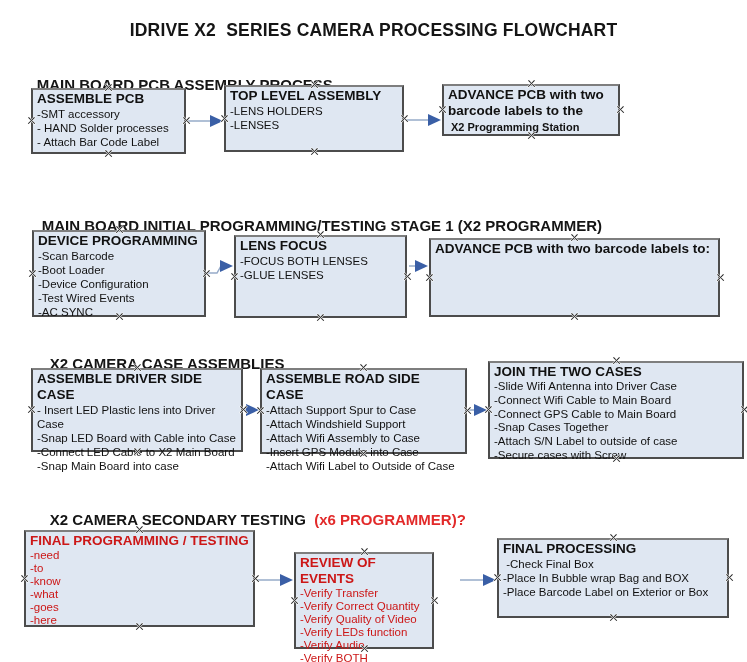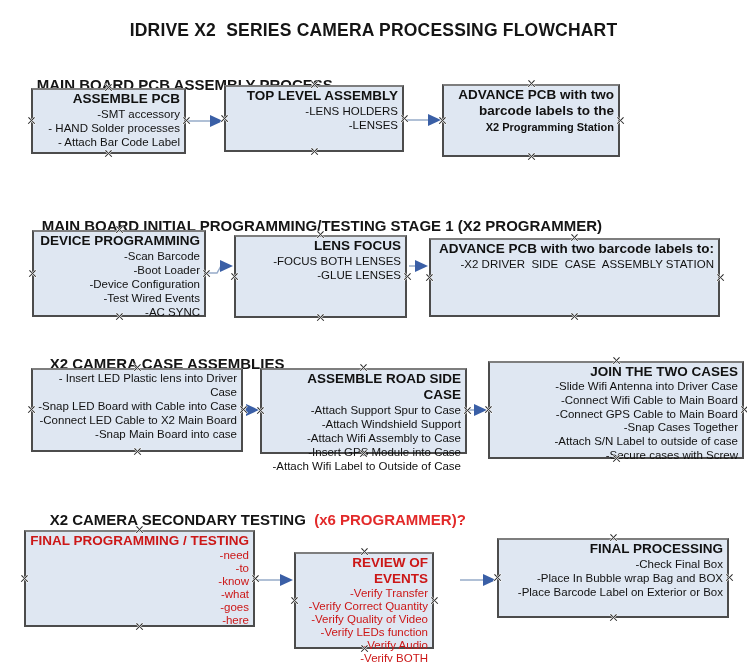--- a/index.html
+++ b/index.html
@@ -15,21 +15,21 @@
     text-align:center;font-size:17.5px;font-weight:bold;color:#151515;
     white-space:pre;letter-spacing:.2px;
   }
   .section-heading{
     position:absolute;font-size:15px;font-weight:bold;color:#151515;white-space:pre;
   }
   .section-heading .red-part{color:#e22a2a;}
   .box{
     position:absolute;background:#dfe7f2;border:2px solid #4c4c4c;
     border-top-color:#7e7e7e;box-sizing:border-box;
-    padding:1px 4px 0 4px;overflow:visible;z-index:2;text-align:right;
+    padding:1px 4px 0 4px;overflow:visible;z-index:2;
   }
   .box-title{font-size:13.5px;font-weight:bold;line-height:16px;white-space:pre-wrap;}
   .box-line{font-size:11.5px;line-height:14px;white-space:pre-wrap;}
   .bold-lines .box-line{font-weight:bold;font-size:11px;line-height:16px;padding-left:3px;}
   .red-box .box-title,.red-box .box-line{color:#cc1717;}
   .tight .box-line{line-height:13px;}
   .snug .box-line{line-height:13.8px;}
   
   .handle{position:absolute;width:8px;height:8px;z-index:4;pointer-events:none;}
   .handle::before,.handle::after{
@@ -92,21 +92,21 @@
     </div>
   <div class="box" style="left:224px;top:85px;width:180px;height:67px">
     <div class="box-title">TOP LEVEL ASSEMBLY</div>
     <div class="box-line">-LENS HOLDERS</div>
     <div class="box-line">-LENSES</div>
   <span class="handle ht"></span>
       <span class="handle hb"></span>
       <span class="handle hl"></span>
       <span class="handle hr"></span>
     </div>
-  <div class="box bold-lines" style="left:442px;top:84px;width:178px;height:73px">
+  <div class="box bold-lines" style="left:442px;top:84px;width:178px;height:52px">
     <div class="box-title">ADVANCE PCB with two barcode labels to the</div>
     <div class="box-line">X2 Programming Station</div>
   <span class="handle ht"></span>
       <span class="handle hb"></span>
       <span class="handle hl"></span>
       <span class="handle hr"></span>
     </div>
 
   <div class="box" style="left:32px;top:230px;width:174px;height:87px">
     <div class="box-title">DEVICE PROGRAMMING</div>
@@ -124,28 +124,28 @@
     <div class="box-title">LENS FOCUS</div>
     <div class="box-line">-FOCUS BOTH LENSES</div>
     <div class="box-line">-GLUE LENSES</div>
   <span class="handle ht"></span>
       <span class="handle hb"></span>
       <span class="handle hl"></span>
       <span class="handle hr"></span>
     </div>
   <div class="box" style="left:429px;top:238px;width:291px;height:79px">
     <div class="box-title">ADVANCE PCB with two barcode labels to:</div>
-    <div class="box-line">-X2 DRIVER  SIDE  CASE  ASSEMBLY STATION</div>
   <span class="handle ht"></span>
       <span class="handle hb"></span>
       <span class="handle hl"></span>
       <span class="handle hr"></span>
     </div>
 
   <div class="box" style="left:31px;top:368px;width:212px;height:84px">
+    <div class="box-title">ASSEMBLE DRIVER SIDE CASE</div>
     <div class="box-line">- Insert LED Plastic lens into Driver Case</div>
     <div class="box-line">-Snap LED Board with Cable into Case</div>
     <div class="box-line">-Connect LED Cable to X2 Main Board</div>
     <div class="box-line">-Snap Main Board into case</div>
   <span class="handle ht"></span>
       <span class="handle hb"></span>
       <span class="handle hl"></span>
       <span class="handle hr"></span>
     </div>
   <div class="box" style="left:260px;top:368px;width:207px;height:86px">

